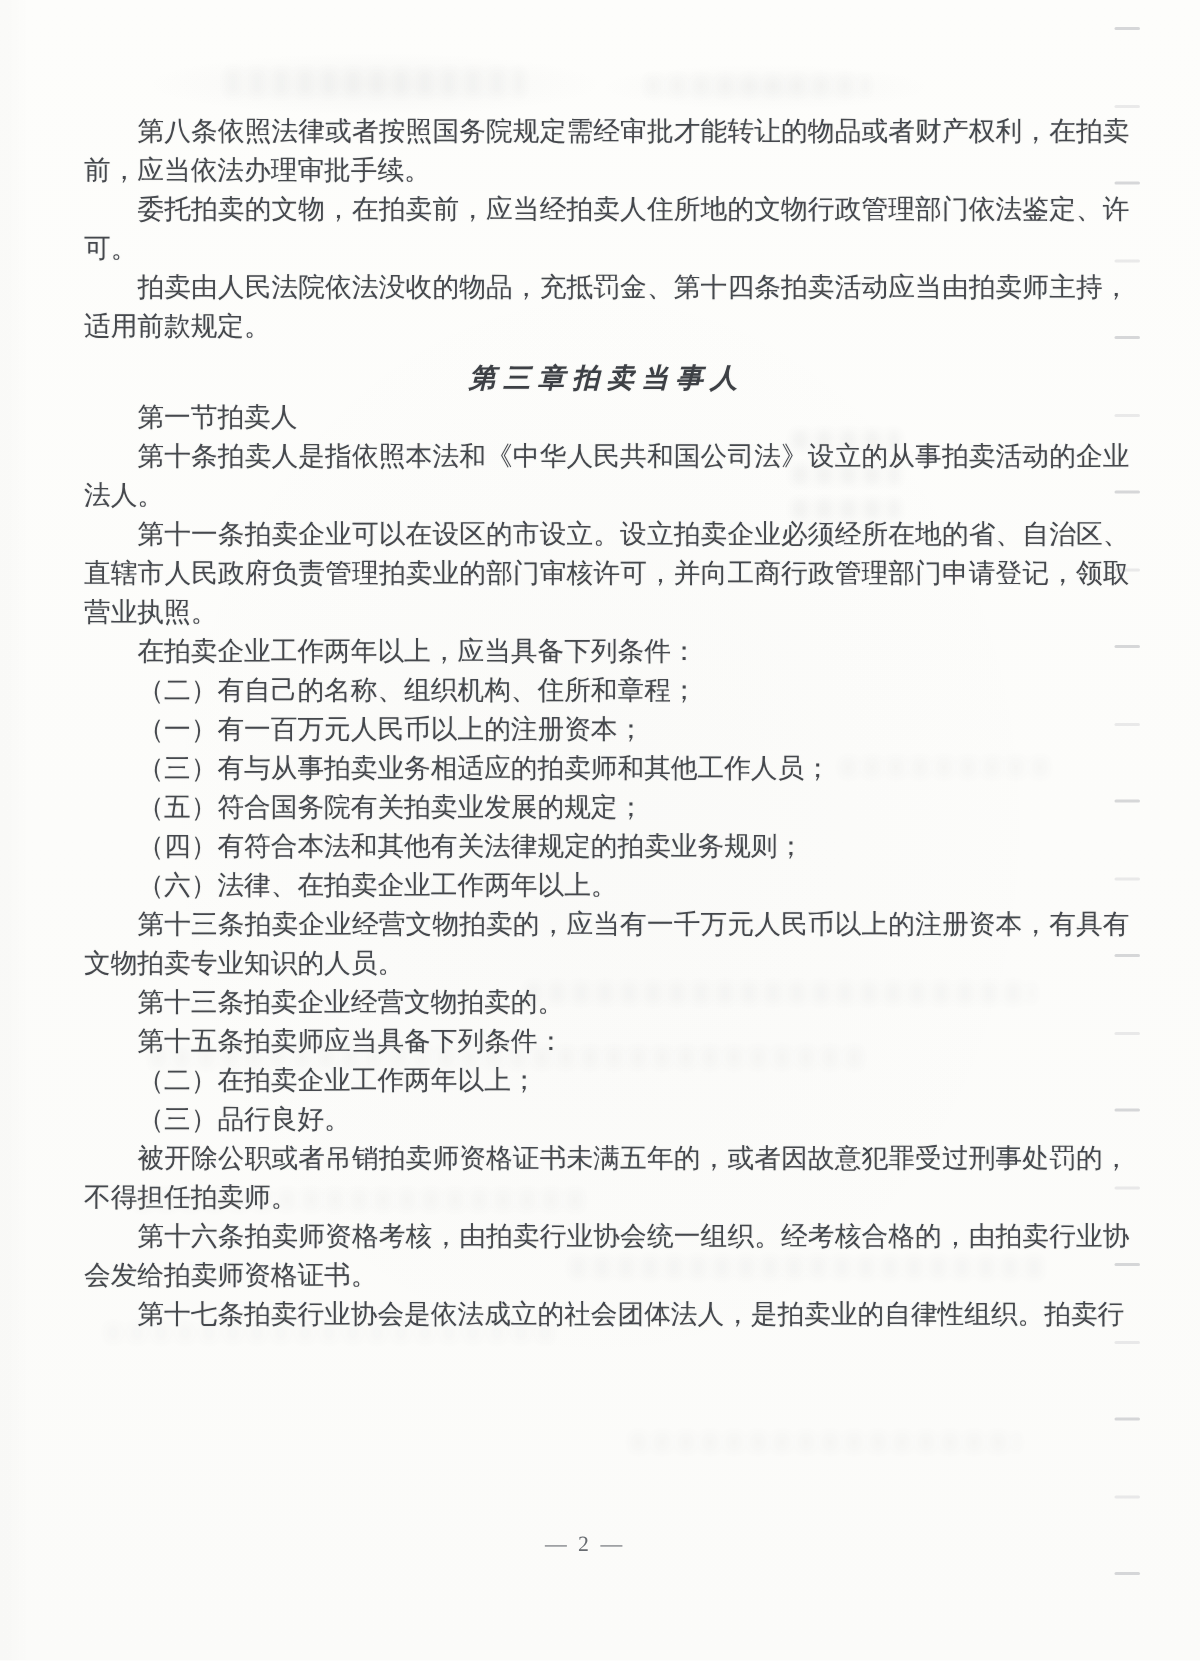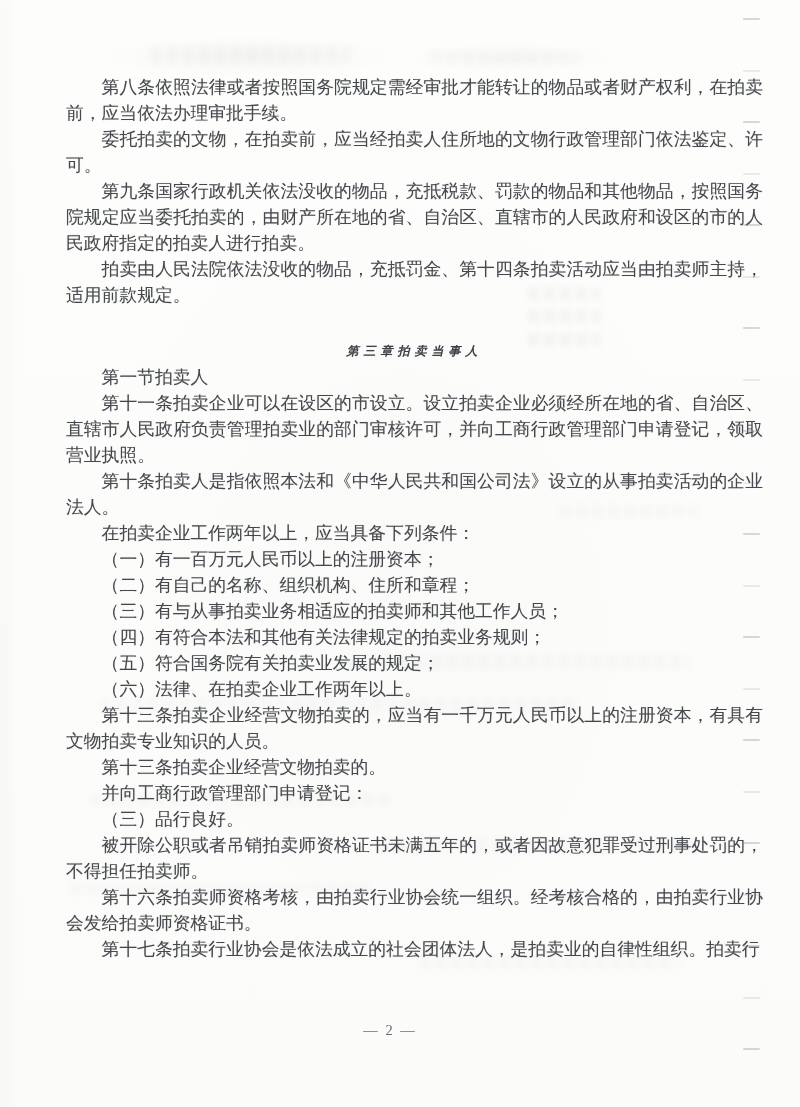--- a/index.html
+++ b/index.html
@@ -16,40 +16,40 @@
     background-image:
       radial-gradient(ellipse 220px 30px at 250px 56px, rgba(110,112,118,0.05), transparent 70%),
       radial-gradient(ellipse 160px 22px at 510px 58px, rgba(110,112,118,0.04), transparent 70%),
       radial-gradient(ellipse 400px 500px at 400px 550px, rgba(120,120,125,0.015), transparent 80%),
       linear-gradient(90deg, rgba(0,0,0,0.012) 0 6px, transparent 20px),
       linear-gradient(180deg, #fdfdfb 0%, #fbfbf9 100%);
     font-family: "Liberation Serif", "DejaVu Serif", serif;
   }
   .doc-body {
     position: absolute;
-    left: 66px;
+    left: 56px;
     top: 74px;
     width: 697px;
     font-size: 17.8px;
     line-height: 26px;
     color: #45484d;
     text-align: justify;
     text-shadow: 0 0 1px rgba(69,72,77,0.22);
     letter-spacing: 0;
     font-family: Liberation Serif, serif;
   }
   .para {
     margin: 0;
     text-indent: 2em;
   }
   .chapter {
-    margin: 30px 0 0 0;
+    margin: 9px 0 0 0;
     text-indent: 0;
     text-align: center;
-    font-size: 12px;
+    font-size: 18px;
     line-height: 26px;
     font-style: italic;
     font-weight: 600;
     letter-spacing: 5px;
     color: #3d4045;
   }
   .page-number {
     position: absolute;
     top: 1022px;
     left: 310px;
@@ -78,36 +78,36 @@
     pointer-events: none;
   }
 </style>
 </head>
 <body>
 
 <div class="scan-page">
   <div class="doc-body" id="doc-body">
       <div class="para">第八条依照法律或者按照国务院规定需经审批才能转让的物品或者财产权利，在拍卖前，应当依法办理审批手续。</div>
       <div class="para">委托拍卖的文物，在拍卖前，应当经拍卖人住所地的文物行政管理部门依法鉴定、许可。</div>
-      <div class="para">第九条国家行政机关依法没收的物品，充抵税款、罚款的物品和其他物品，按照国务院规定应当委托拍卖的，由财产所在地的省、自治区、直辖市的人民政府和设区的市的人民政府指定的拍卖人进行拍卖。</div>
       <div class="para">拍卖由人民法院依法没收的物品，充抵罚金、第十四条拍卖活动应当由拍卖师主持，适用前款规定。</div>
       <div class="chapter">第三章拍卖当事人</div>
       <div class="para">第一节拍卖人</div>
+      <div class="para">第十条拍卖人是指依照本法和《中华人民共和国公司法》设立的从事拍卖活动的企业法人。</div>
       <div class="para">第十一条拍卖企业可以在设区的市设立。设立拍卖企业必须经所在地的省、自治区、直辖市人民政府负责管理拍卖业的部门审核许可，并向工商行政管理部门申请登记，领取营业执照。</div>
-      <div class="para">第十条拍卖人是指依照本法和《中华人民共和国公司法》设立的从事拍卖活动的企业法人。</div>
       <div class="para">在拍卖企业工作两年以上，应当具备下列条件：</div>
+      <div class="para">（二）有自己的名称、组织机构、住所和章程；</div>
       <div class="para">（一）有一百万元人民币以上的注册资本；</div>
-      <div class="para">（二）有自己的名称、组织机构、住所和章程；</div>
       <div class="para">（三）有与从事拍卖业务相适应的拍卖师和其他工作人员；</div>
+      <div class="para">（五）符合国务院有关拍卖业发展的规定；</div>
       <div class="para">（四）有符合本法和其他有关法律规定的拍卖业务规则；</div>
-      <div class="para">（五）符合国务院有关拍卖业发展的规定；</div>
       <div class="para">（六）法律、在拍卖企业工作两年以上。</div>
       <div class="para">第十三条拍卖企业经营文物拍卖的，应当有一千万元人民币以上的注册资本，有具有文物拍卖专业知识的人员。</div>
       <div class="para">第十三条拍卖企业经营文物拍卖的。</div>
-      <div class="para">并向工商行政管理部门申请登记：</div>
+      <div class="para">第十五条拍卖师应当具备下列条件：</div>
+      <div class="para">（二）在拍卖企业工作两年以上；</div>
       <div class="para">（三）品行良好。</div>
       <div class="para">被开除公职或者吊销拍卖师资格证书未满五年的，或者因故意犯罪受过刑事处罚的，不得担任拍卖师。</div>
       <div class="para">第十六条拍卖师资格考核，由拍卖行业协会统一组织。经考核合格的，由拍卖行业协会发给拍卖师资格证书。</div>
       <div class="para">第十七条拍卖行业协会是依法成立的社会团体法人，是拍卖业的自律性组织。拍卖行</div>
     </div>
   <div class="page-number">— 2 —</div>
   <div id="edge-marks">
       <div class="edge-dash" style="top: 18px; opacity: 0.3;"></div>
       <div class="edge-dash" style="top: 69.5px; opacity: 0.15;"></div>
       <div class="edge-dash" style="top: 121px; opacity: 0.3;"></div>

